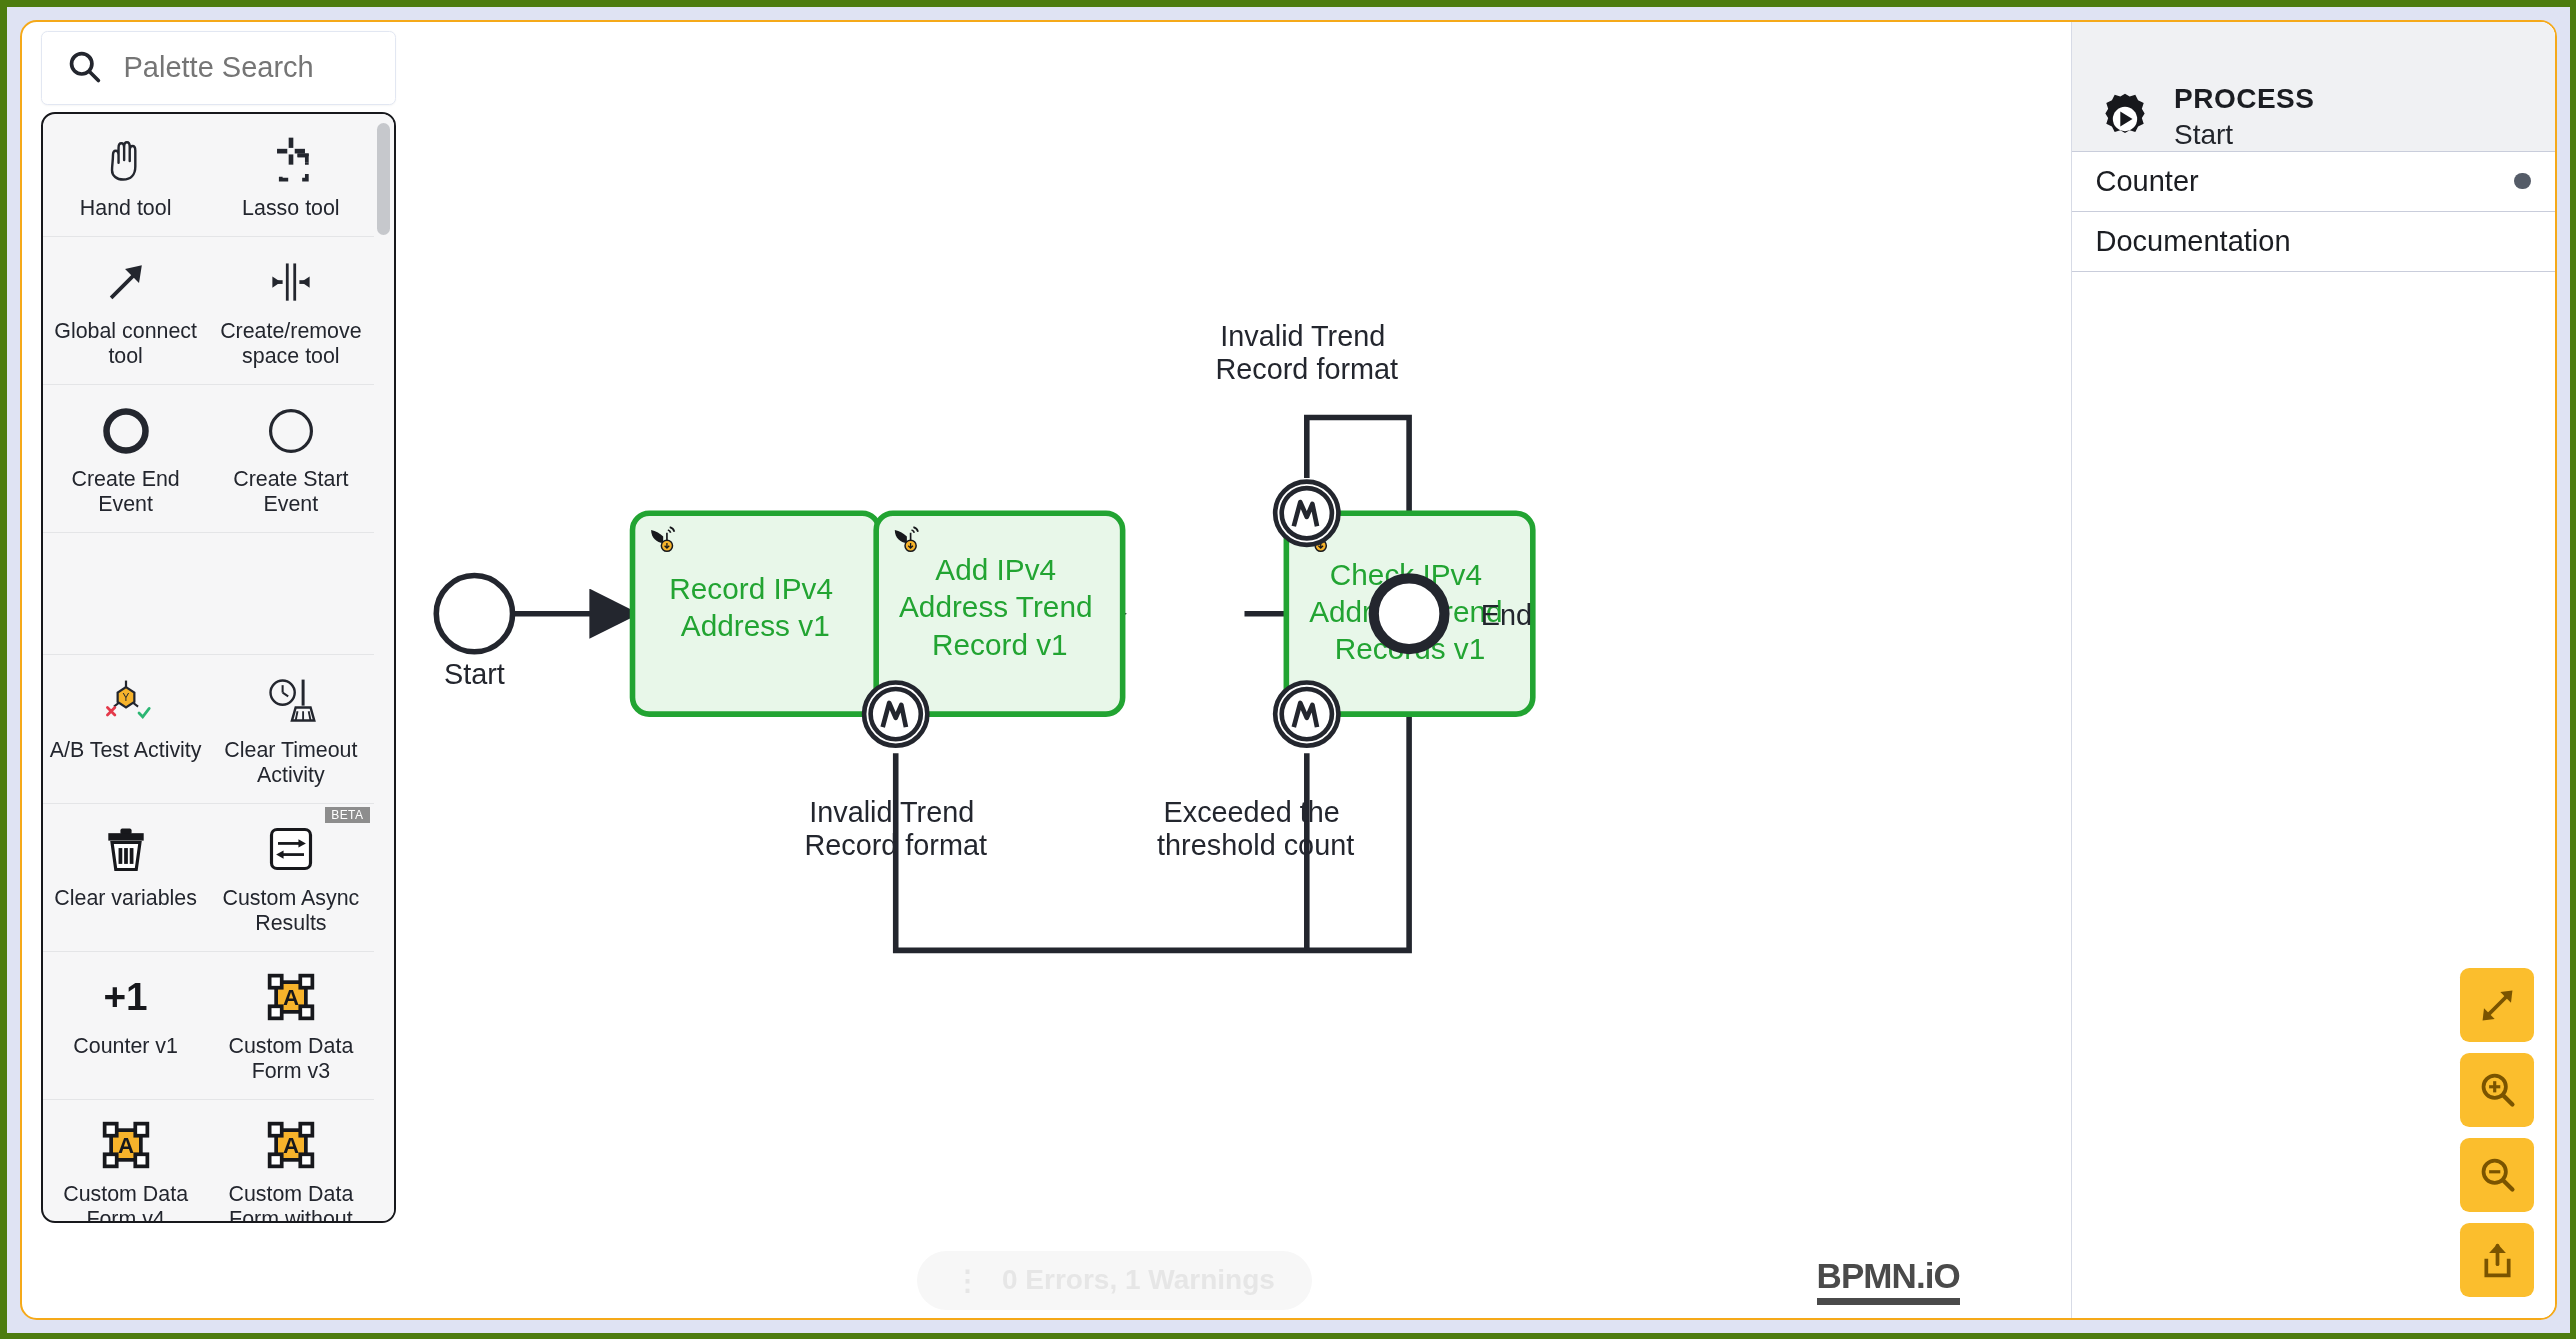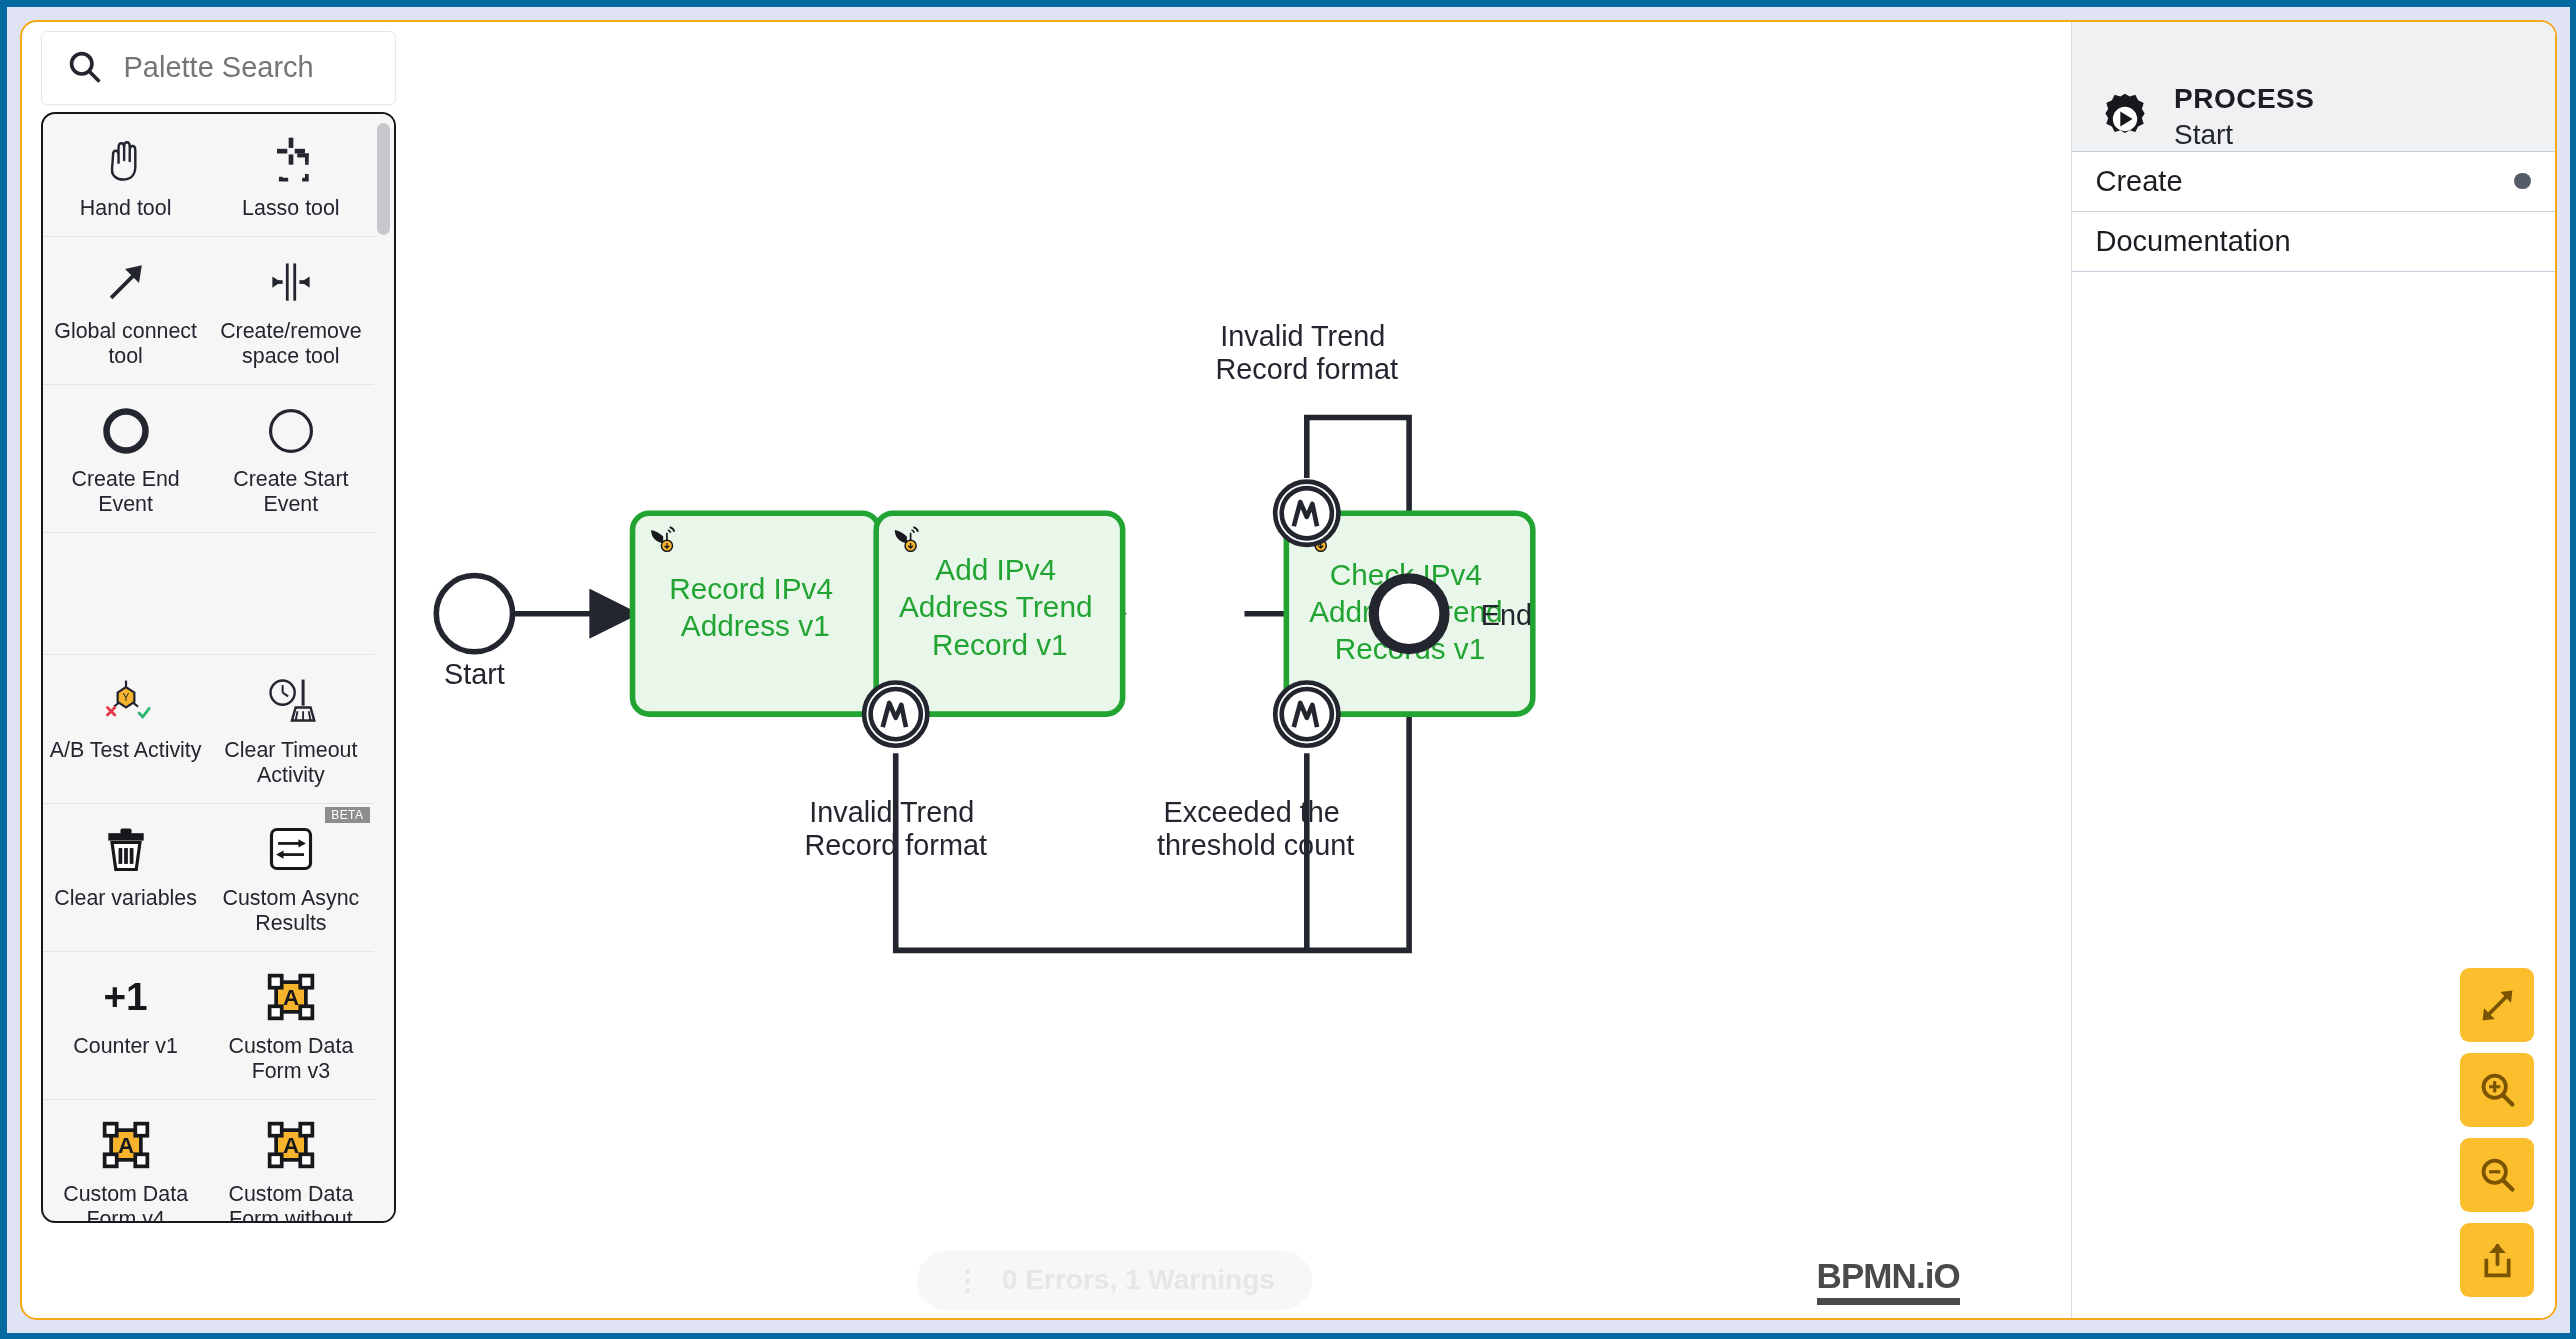--- a/index.html
+++ b/index.html
@@ -1,20 +1,20 @@
 <!DOCTYPE html>
 <html style="font-size:15px"><head>
 <meta charset="utf-8">
 <style>
   * { box-sizing: border-box; margin:0; padding:0; }
   html,body { width:2576px; height:1339px; overflow:hidden; font-family:"Liberation Sans", sans-serif; }
   body { background:#1a0ddb; }
 
   
-  #blue-frame { position:absolute; inset:0; background:#0369a1; }
+  #blue-frame { position:absolute; inset:0; background:#4d7c0f; }
   #lavender { position:absolute; left:6.5px; top:6.5px; right:6.5px; bottom:6.5px; background:#dfe3f3; }
   #amber-frame { position:absolute; left:13px; top:13px; right:13px; bottom:13px;
                  border:2.8px solid #f5a919; border-radius:16.7px; background:#ffffff; overflow:hidden; }
 
   
   #palette { position:absolute; left:19.5px; top:9.3px; width:355px; }
   #search-box { height:74px; background:#fff; border:0.9px solid #e2e7f2; border-radius:6.5px;
                 display:flex; align-items:center; padding:0 24px; box-shadow:0 0.9px 1.9px rgba(0,0,0,.04); }
   #search-icon { width:37px; height:37px; flex:0 0 37px; }
   #search-input { flex:1; border:0; outline:none; font-size:29px; color:#8d93a3;
@@ -421,21 +421,21 @@
               <circle cx="31" cy="31" r="13" fill="#fff"></circle>
               <path d="M26 23l13 8-13 8z" fill="#17181c"></path>
             </svg>
           </span>
           <span>
             <div class="ptitle">PROCESS</div>
             <div class="psub">Start</div>
           </span>
         </div>
         <div class="props-row">
-          <span>Create</span>
+          <span>Counter</span>
           <span class="dot"></span>
         </div>
         <div class="props-row">
           <span>Documentation</span>
         </div>
       </div>
 
       <div id="zoom-tools">
         <div class="ztool">
           <svg width="41" height="41" viewBox="0 0 44 44">

